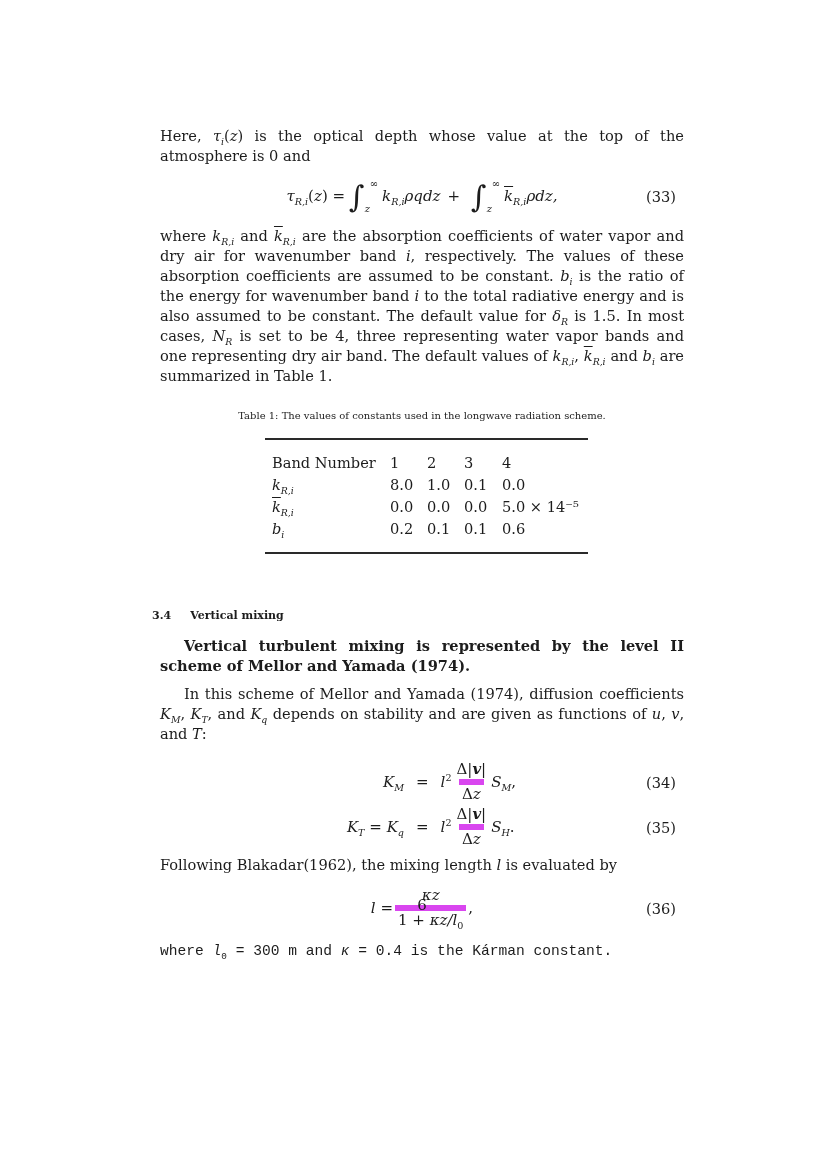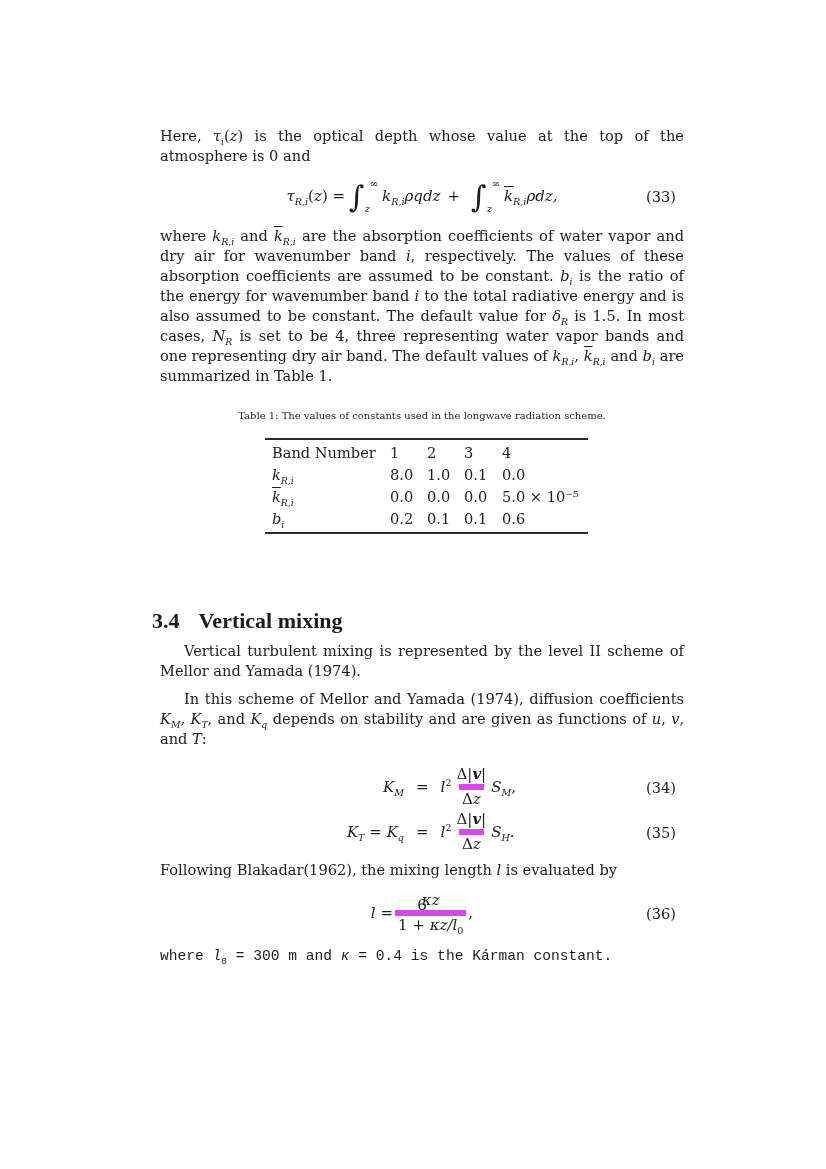--- a/index.html
+++ b/index.html
@@ -82,42 +82,41 @@
     font-size: 10px;
     text-align: center;
     line-height: 20px;
   }
   .tbl {
     margin-top: 12px;
     margin-left: 113px;
     width: 323px;
     border-top: 2px solid #2a2a2a;
     border-bottom: 2px solid #2a2a2a;
-    padding: 2px 0;
+    padding: 12px 0;
     font-size: 14.6px;
   }
   .tbl-row {
     display: grid;
     grid-template-columns: 125px 37px 37px 38px 1fr;
     line-height: 22px;
   }
   .tbl-row > span:first-child { padding-left: 7px; }
 
   
   .sec-heading {
-    margin-top: 75px;
+    margin-top: 50px;
     display: flex;
-    font-size: 22px;
+    font-size: 11px;
     font-weight: bold;
     line-height: 24px;
-    font-family: Liberation Serif, serif;
   }
   .sec-title { margin-left: 19px; }
 
-  .sp14 { margin-top: 14px; }
+  .sp14 { margin-top: 14px; font-weight: bold; }
   .sp6  { margin-top: 6px; }
   .sp10 { margin-top: 10px; font-family: Liberation Mono, monospace; }
 
   .footer {
     position: absolute;
     left: 152px; top 
 : 896px; top: 896px;
     width: 540px;
     text-align: center;
     font-size: 15px;
@@ -169,21 +168,21 @@
       <span>8.0</span>
       <span>1.0</span>
       <span>0.1</span>
       <span>0.0</span>
     </div>
     <div class="tbl-row">
       <span><span class="it ov">k</span><sub class="it">R,i</sub></span>
       <span>0.0</span>
       <span>0.0</span>
       <span>0.0</span>
-      <span>5.0 × 10⁻⁵</span>
+      <span>5.0 × 14⁻⁵</span>
     </div>
     <div class="tbl-row">
       <span><span class="it">b</span><sub class="it">i</sub></span>
       <span>0.2</span>
       <span>0.1</span>
       <span>0.1</span>
       <span>0.6</span>
     </div>
   </div>
 

